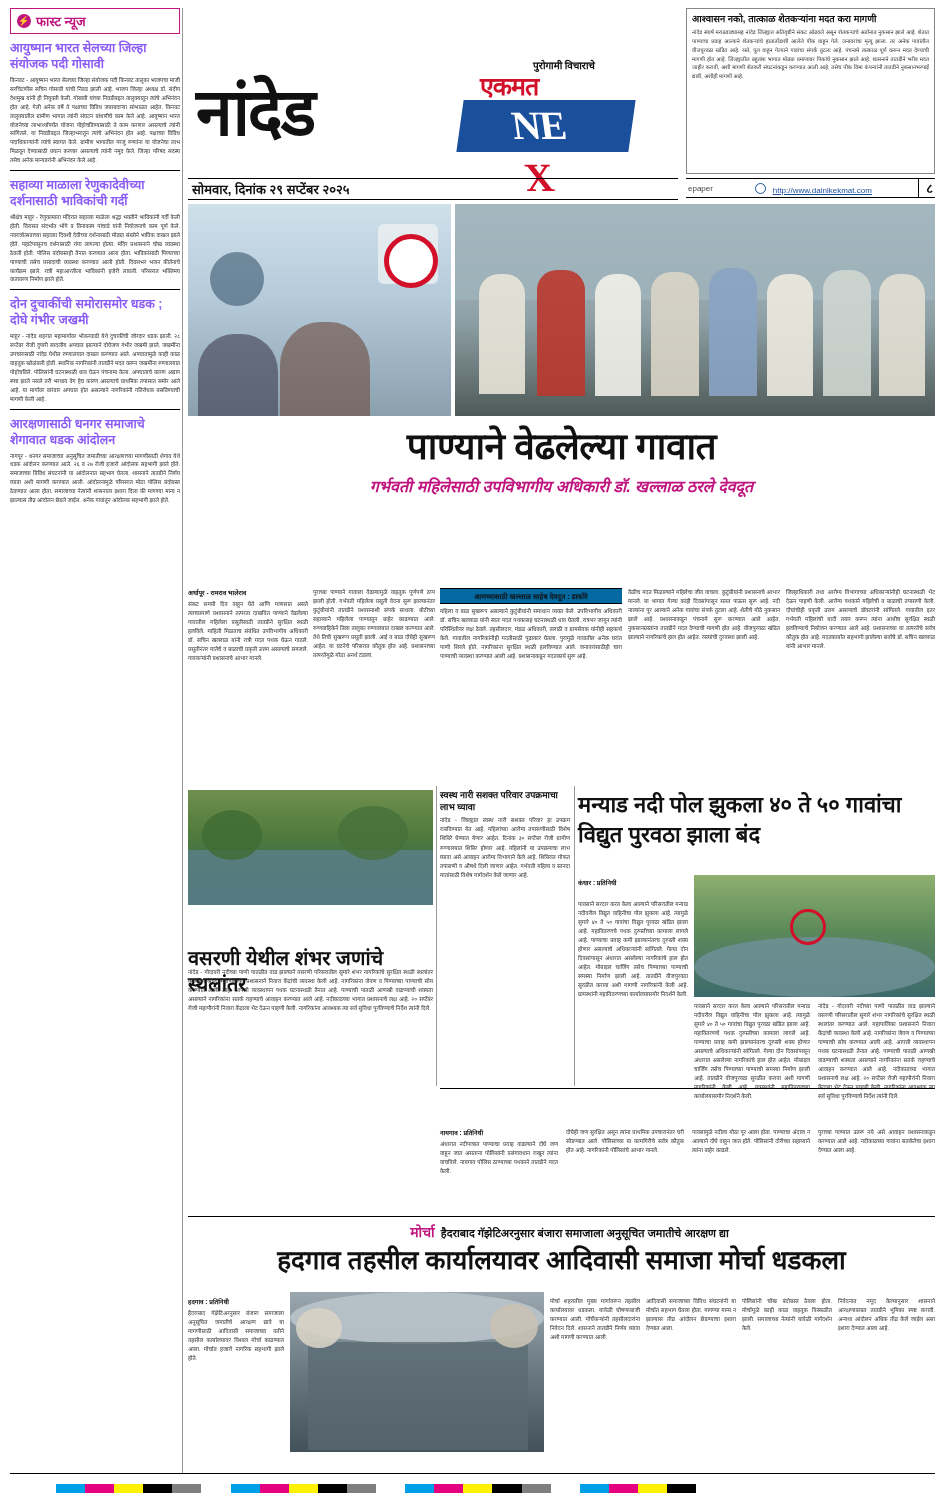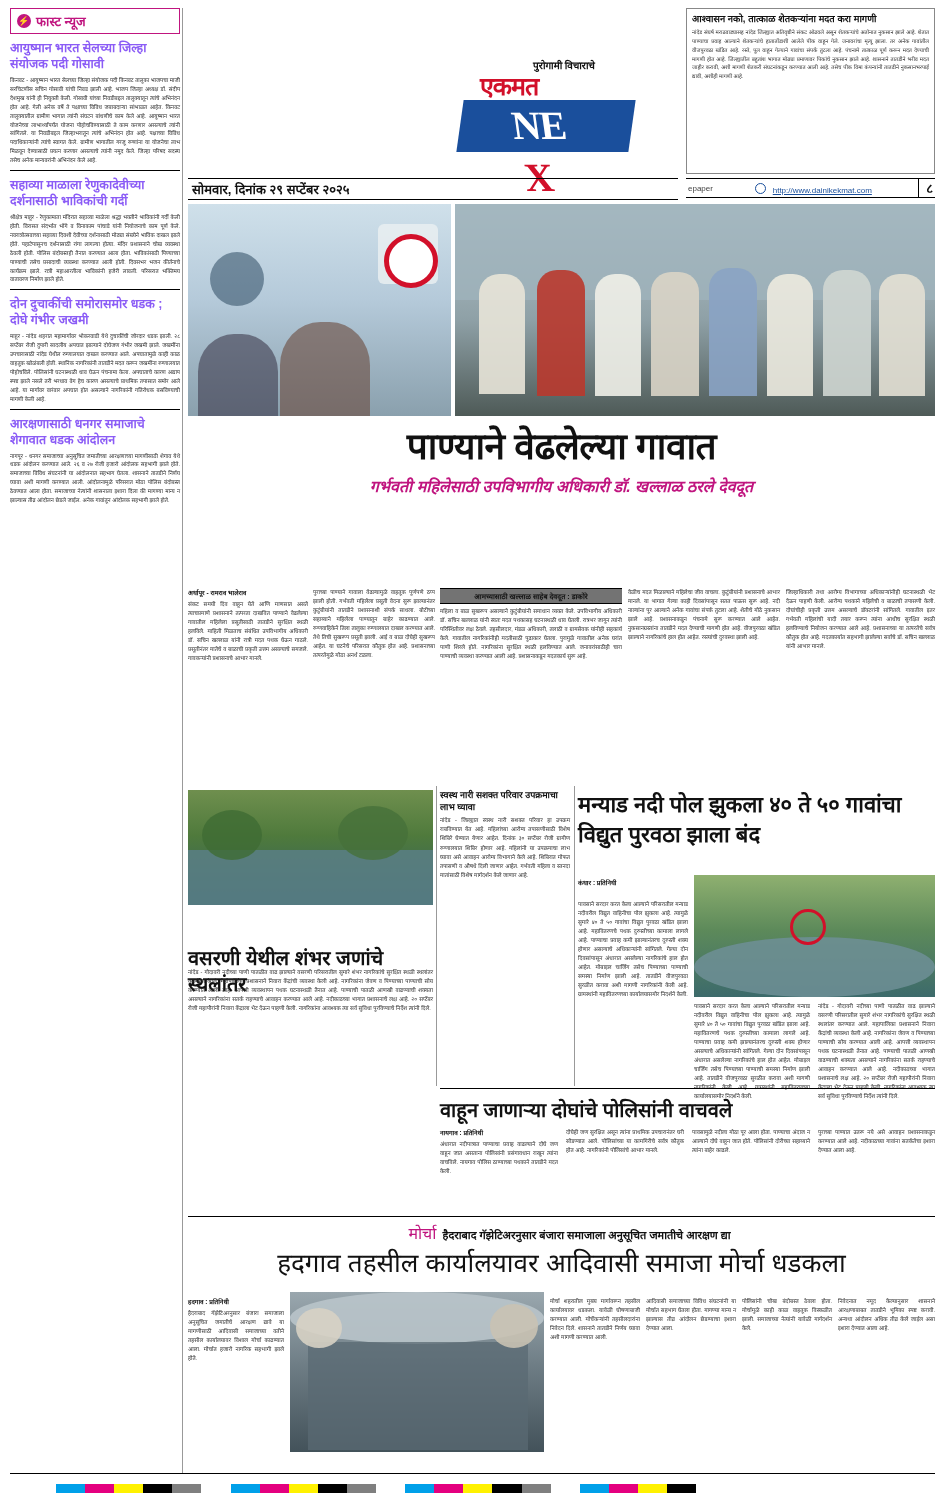--- a/index.html
+++ b/index.html
@@ -53,21 +53,21 @@
   .mainhead h1{margin:0;font-size:37px;font-weight:bold;line-height:1.22;color:#111;letter-spacing:-0.5px;}
   .mainhead .sub{margin-top:6px;font-size:16px;font-weight:bold;color:#c0157f;font-style:italic;}
   .byline{font-size:6.4px;font-weight:bold;color:#111;margin-bottom:3px;}
   .lcol{position:absolute;top:588px;}
   .lc1{left:188px;width:120px;}
   .lc2{left:313px;width:122px;}
   .lc3{left:440px;width:182px;}
   .lc4{left:628px;width:152px;}
   .lc5{left:786px;width:149px;}
 
-  .yellowbar{background:#737373;border-top:1px solid #000;border-bottom:1px solid #000;font-size:7.2px;font-weight:bold;text-align:center;padding:2px 0;margin-bottom:3px;}
+  .yellowbar{background:#0369a1;border-top:1px solid #000;border-bottom:1px solid #000;font-size:7.2px;font-weight:bold;text-align:center;padding:2px 0;margin-bottom:3px;}
   .m-photo{left:188px;top:790px;width:245px;height:115px;background:linear-gradient(180deg,#6f8f4e 0%,#4f7a3c 40%,#2e5b63 100%);position:absolute;}
   .m-head{position:absolute;left:188px;top:945px;width:245px;font-size:20px;font-weight:bold;line-height:1.3;}
   .m-body{position:absolute;left:188px;top:968px;width:245px;}
   .m2{position:absolute;left:440px;top:790px;width:130px;}
   .m2 .h{font-size:9px;font-weight:bold;line-height:1.3;margin-bottom:3px;}
   .m3head{position:absolute;left:578px;top:790px;width:357px;font-size:22px;font-weight:bold;line-height:1.35;}
   .m3byline{position:absolute;left:578px;top:878px;width:110px;font-size:6.4px;font-weight:bold;}
   .m3photo{position:absolute;left:694px;top:875px;width:241px;height:122px;background:linear-gradient(180deg,#8fb070 0%,#5d8a5a 45%,#3c6a6b 100%);}
   .m3col1{position:absolute;left:578px;top:890px;width:110px;}
   .m3col2{position:absolute;left:694px;top:1002px;width:116px;}
@@ -75,23 +75,23 @@
 
   .m4head{position:absolute;left:440px;top:1096px;width:495px;font-size:20px;font-weight:bold;}
   .m4c{position:absolute;top:1128px;}
   .m4c1{left:440px;width:118px;}
   .m4c2{left:566px;width:118px;}
   .m4c3{left:692px;width:118px;}
   .m4c4{left:818px;width:117px;}
 
   
   .morcha{position:absolute;left:188px;top:1222px;width:747px;}
-  .morcha-tag{display:inline-block;color:#c0157f;font-size:16px;font-weight:normal;margin-left:16px;}
+  .morcha-tag{display:inline-block;color:#c0157f;font-size:14px;font-weight:bold;margin-left:16px;}
   .morcha-line{font-size:11px;font-weight:bold;text-align:center;}
-  .morcha-head{font-size:26px;font-weight:normal;text-align:center;line-height:1.25;margin-top:3px;}
+  .morcha-head{font-size:26px;font-weight:bold;text-align:center;line-height:1.25;margin-top:3px;}
   .mb{position:absolute;top:1297px;}
   .mb1{left:188px;width:96px;}
   .mbphoto{position:absolute;left:290px;top:1292px;width:254px;height:160px;background:linear-gradient(180deg,#9aa7ae 0%,#6f7e86 45%,#43525a 100%);}
   .mb2{left:550px;width:90px;}
   .mb3{left:646px;width:90px;}
   .mb4{left:742px;width:90px;}
   .mb5{left:838px;width:97px;}
 
   
   .cmyk{position:absolute;left:56px;bottom:8px;width:640px;height:9px;display:flex;}
@@ -133,20 +133,21 @@
     <div class="fill">
         <p>नागपूर - धनगर समाजाच्या अनुसूचित जमातीच्या आरक्षणाच्या मागणीसाठी शेगाव येथे धडक आंदोलन करण्यात आले. २६ व २७ रोजी हजारो आंदोलक सहभागी झाले होते. समाजाच्या विविध संघटनांनी या आंदोलनात सहभाग घेतला. शासनाने तातडीने निर्णय घ्यावा अशी मागणी करण्यात आली. आंदोलनामुळे परिसरात मोठा पोलिस बंदोबस्त ठेवण्यात आला होता. समाजाच्या नेत्यांनी शासनाला इशारा दिला की मागण्या मान्य न झाल्यास तीव्र आंदोलन छेडले जाईल. अनेक गावांतून आंदोलक सहभागी झाले होते.</p>
       </div>
   </div>
 
   <div class="vline" style="left:182px;top:8px;height:1465px;"></div>
 
   <div class="masthead">
     <div class="mh-sub">पुरोगामी विचाराचे</div>
     <div class="mh-ekmat">एकमत</div>
+    <div class="mh-nanded">नांदेड</div>
     <div class="mh-next">
       <span>
           <span>NE</span>
           <span class="x">X</span>
           <span>T</span>
         </span>
     </div>
   </div>
 
   <div class="dateline">
@@ -249,21 +250,20 @@
       <p>पावसाने सरदार करत केला आल्याने परिसरातील मन्याड नदीवरील विद्युत वाहिनीचा पोल झुकला आहे. त्यामुळे सुमारे ४० ते ५० गावांचा विद्युत पुरवठा खंडित झाला आहे. महावितरणचे पथक दुरुस्तीच्या कामाला लागले आहे. पाण्याचा प्रवाह कमी झाल्यानंतरच दुरुस्ती शक्य होणार असल्याचे अधिकाऱ्यांनी सांगितले. गेल्या दोन दिवसांपासून अंधारात असलेल्या नागरिकांचे हाल होत आहेत. मोबाइल चार्जिंग तसेच पिण्याच्या पाण्याची समस्या निर्माण झाली आहे. तातडीने वीजपुरवठा सुरळीत करावा अशी मागणी नागरिकांनी केली आहे. ग्रामस्थांनी महावितरणच्या कार्यालयासमोर निदर्शने केली.</p>
     </div>
   <div class="m3col2 fill">
       <p>पावसाने सरदार करत केला आल्याने परिसरातील मन्याड नदीवरील विद्युत वाहिनीचा पोल झुकला आहे. त्यामुळे सुमारे ४० ते ५० गावांचा विद्युत पुरवठा खंडित झाला आहे. महावितरणचे पथक दुरुस्तीच्या कामाला लागले आहे. पाण्याचा प्रवाह कमी झाल्यानंतरच दुरुस्ती शक्य होणार असल्याचे अधिकाऱ्यांनी सांगितले. गेल्या दोन दिवसांपासून अंधारात असलेल्या नागरिकांचे हाल होत आहेत. मोबाइल चार्जिंग तसेच पिण्याच्या पाण्याची समस्या निर्माण झाली आहे. तातडीने वीजपुरवठा सुरळीत करावा अशी मागणी नागरिकांनी केली आहे. ग्रामस्थांनी महावितरणच्या कार्यालयासमोर निदर्शने केली.</p>
     </div>
   <div class="m3col3 fill">
       <p>नांदेड - गोदावरी नदीच्या पाणी पातळीत वाढ झाल्याने वसरणी परिसरातील सुमारे शंभर नागरिकांचे सुरक्षित स्थळी स्थलांतर करण्यात आले. महापालिका प्रशासनाने निवारा केंद्रांची व्यवस्था केली आहे. नागरिकांना जेवण व पिण्याच्या पाण्याची सोय करण्यात आली आहे. आपत्ती व्यवस्थापन पथक घटनास्थळी तैनात आहे. पाण्याची पातळी आणखी वाढण्याची शक्यता असल्याने नागरिकांना सतर्क राहण्याचे आवाहन करण्यात आले आहे. नदीकाठच्या भागात प्रशासनाचे लक्ष आहे. २० सप्टेंबर रोजी महापौरांनी निवारा केंद्राला भेट देऊन पाहणी केली. नागरिकांना आवश्यक त्या सर्व सुविधा पुरविण्याचे निर्देश त्यांनी दिले.</p>
     </div>
 
   <div class="hline" style="left:440px;top:1088px;width:495px;"></div>
-  <div class="m4head">वाहून जाणाऱ्या दोघांचे पोलिसांनी वाचवले</div>
   <div class="m4c m4c1">
     <div class="byline">नायगाव : प्रतिनिधी</div>
     <div class="fill">
         <p>अंधारात नदीपात्रात पाण्याचा प्रवाह वाढल्याने दोघे जण वाहून जात असताना पोलिसांनी प्रसंगावधान राखून त्यांना वाचविले. नायगाव पोलिस ठाण्याच्या पथकाने तातडीने मदत केली.</p>
       </div>
   </div>
   <div class="m4c m4c2 fill">
       <p>दोघेही जण सुरक्षित असून त्यांना प्राथमिक उपचारानंतर घरी सोडण्यात आले. पोलिसांच्या या कामगिरीचे सर्वत्र कौतुक होत आहे. नागरिकांनी पोलिसांचे आभार मानले.</p>
     </div>
   <div class="m4c m4c3 fill">

